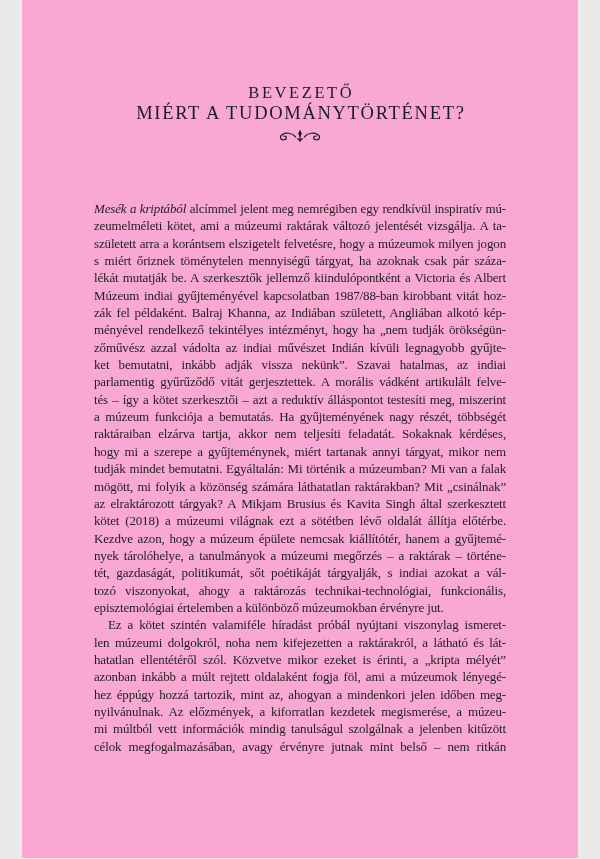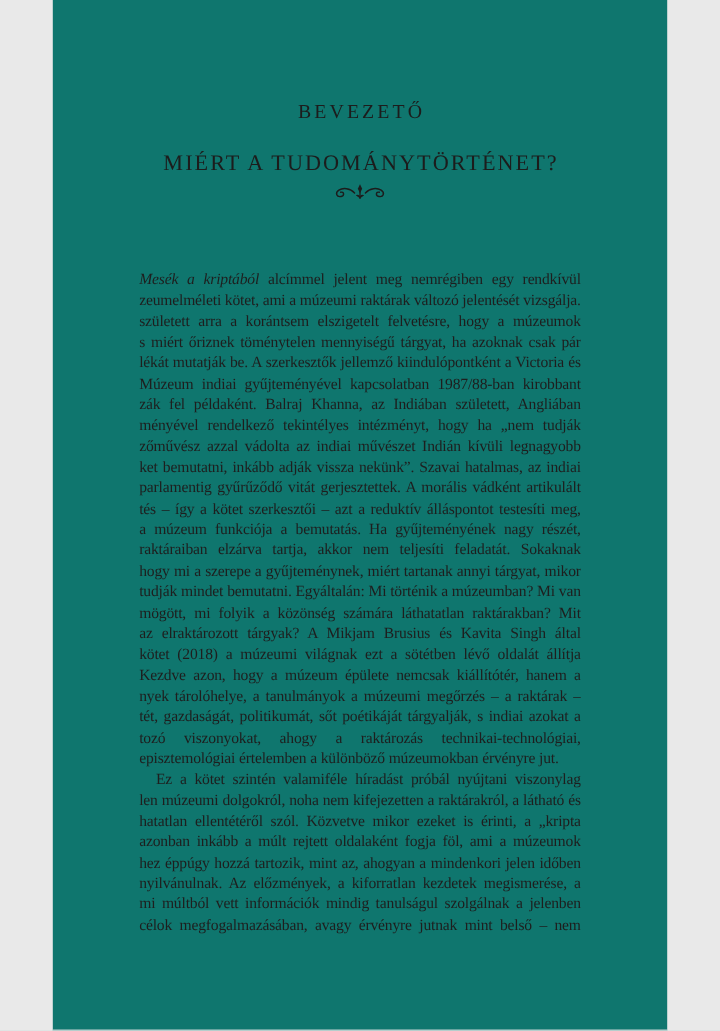--- a/index.html
+++ b/index.html
@@ -1,39 +1,39 @@
 <!DOCTYPE html>
 <html><head>
 <meta charset="utf-8">
 <style>
   html, body { margin: 0; padding: 0; background: #e9e9e9; }
   .page {
     position: relative;
-    width: 512px;
+    width: 556px;
     height: 859px;
     margin: 0 auto;
-    background: #0f766e;
+    background: #f9a8d4;
     box-sizing: border-box;
     padding: 84px 72px 0 72px;
     font-family: "Liberation Serif", "DejaVu Serif", serif;
     color: #1e1e1e;
     border-bottom: 1px solid #ececec;
   }
   .chapter-title {
     margin: 0;
     font-size: 16.5px;
     line-height: 18px;
     font-weight: 400;
     text-align: center;
     letter-spacing: 2.6px;
     text-indent: 2.6px; 
     color: #1c1c1c;
   }
   .chapter-subtitle {
-    margin: 24px 0 0 0;
+    margin: 0 0 0 0;
     font-size: 18.5px;
     line-height: 22px;
     font-weight: 400;
     text-align: center;
     letter-spacing: 1.7px;
     text-indent: 1.7px;
     color: #1c1c1c;
   }
   .ornament-wrap {
     margin-top: 5px;

